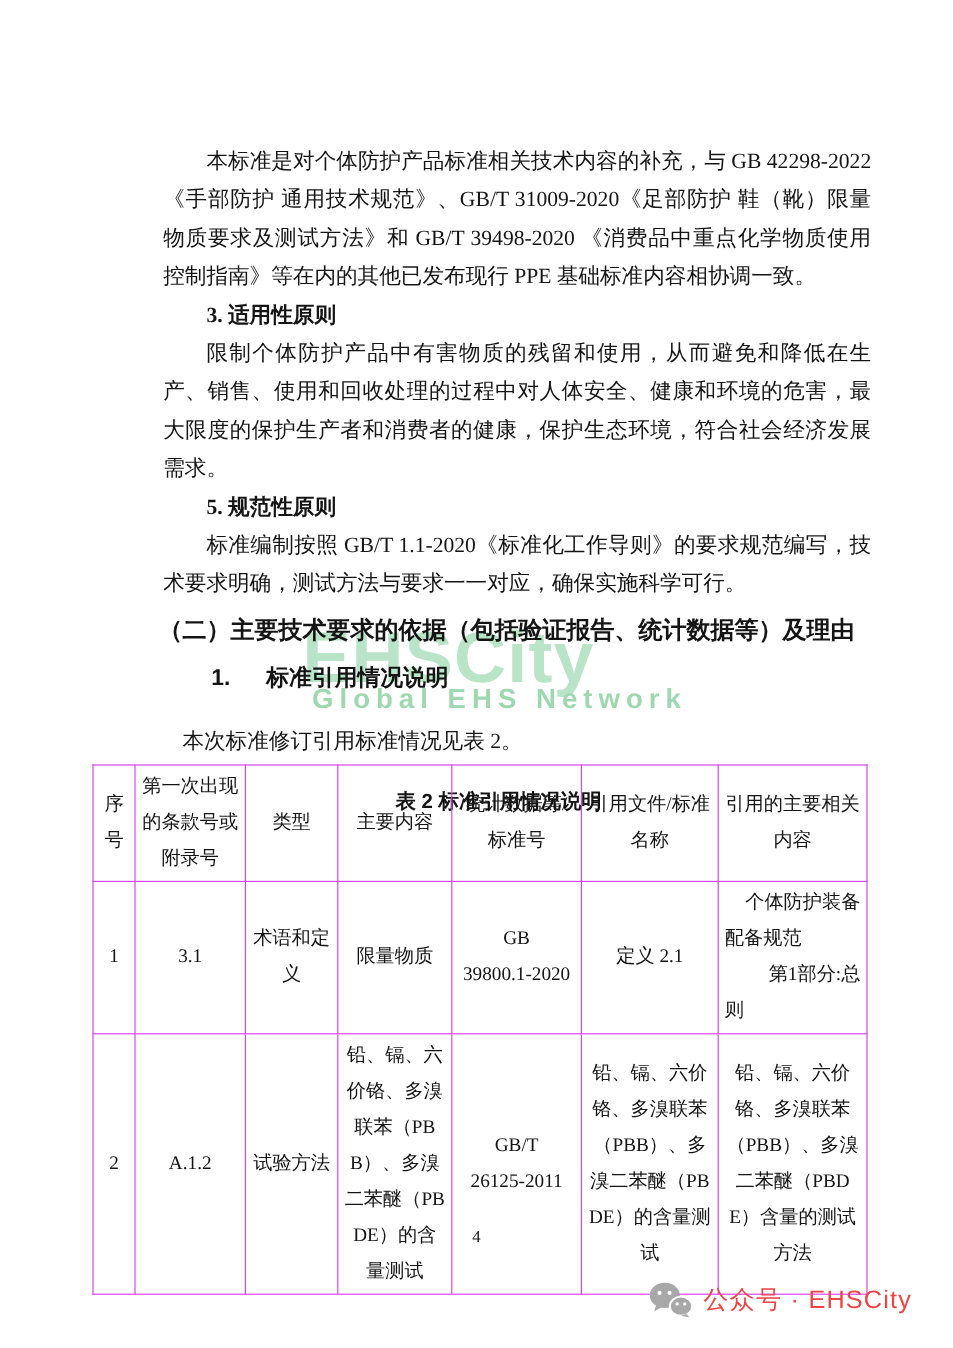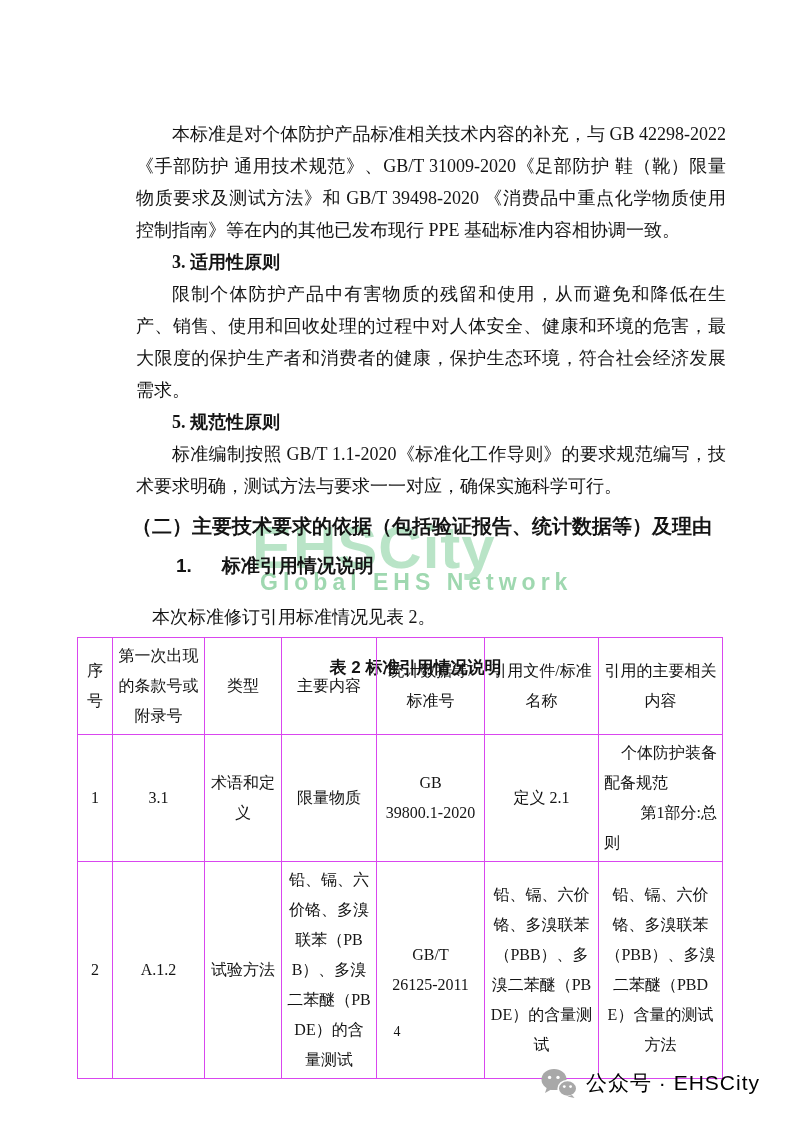--- a/index.html
+++ b/index.html
@@ -141,21 +141,21 @@
         <td>GB/T
 26125-2011</td>
         <td>铅、镉、六价铬、多溴联苯（PBB）、多溴二苯醚（PBDE）的含量测试</td>
         <td>铅、镉、六价铬、多溴联苯（PBB）、多溴二苯醚（PBDE）含量的测试方法</td>
       </tr>
     </tbody>
   </table>
 
   <div class="page-number">4</div>
 
-  <div class="footer" style="color: #000000;">
+  <div class="footer" style="color: #ef4444;">
     <span class="wechat-icon">
       <svg viewBox="0 0 36 30" width="36" height="30" aria-hidden="true">
         <g fill="#a8a8a8">
           <ellipse cx="13" cy="11.5" rx="12.5" ry="10.5"></ellipse>
           <path d="M6 19 L4 25 L11 21 Z"></path>
         </g>
         <circle cx="8.6" cy="9.4" r="1.7" fill="#ffffff"></circle>
         <circle cx="17" cy="9.4" r="1.7" fill="#ffffff"></circle>
         <g>
           <ellipse cx="26.5" cy="20.5" rx="9.3" ry="8" fill="#a8a8a8" stroke="#ffffff" stroke-width="1.6"></ellipse>

